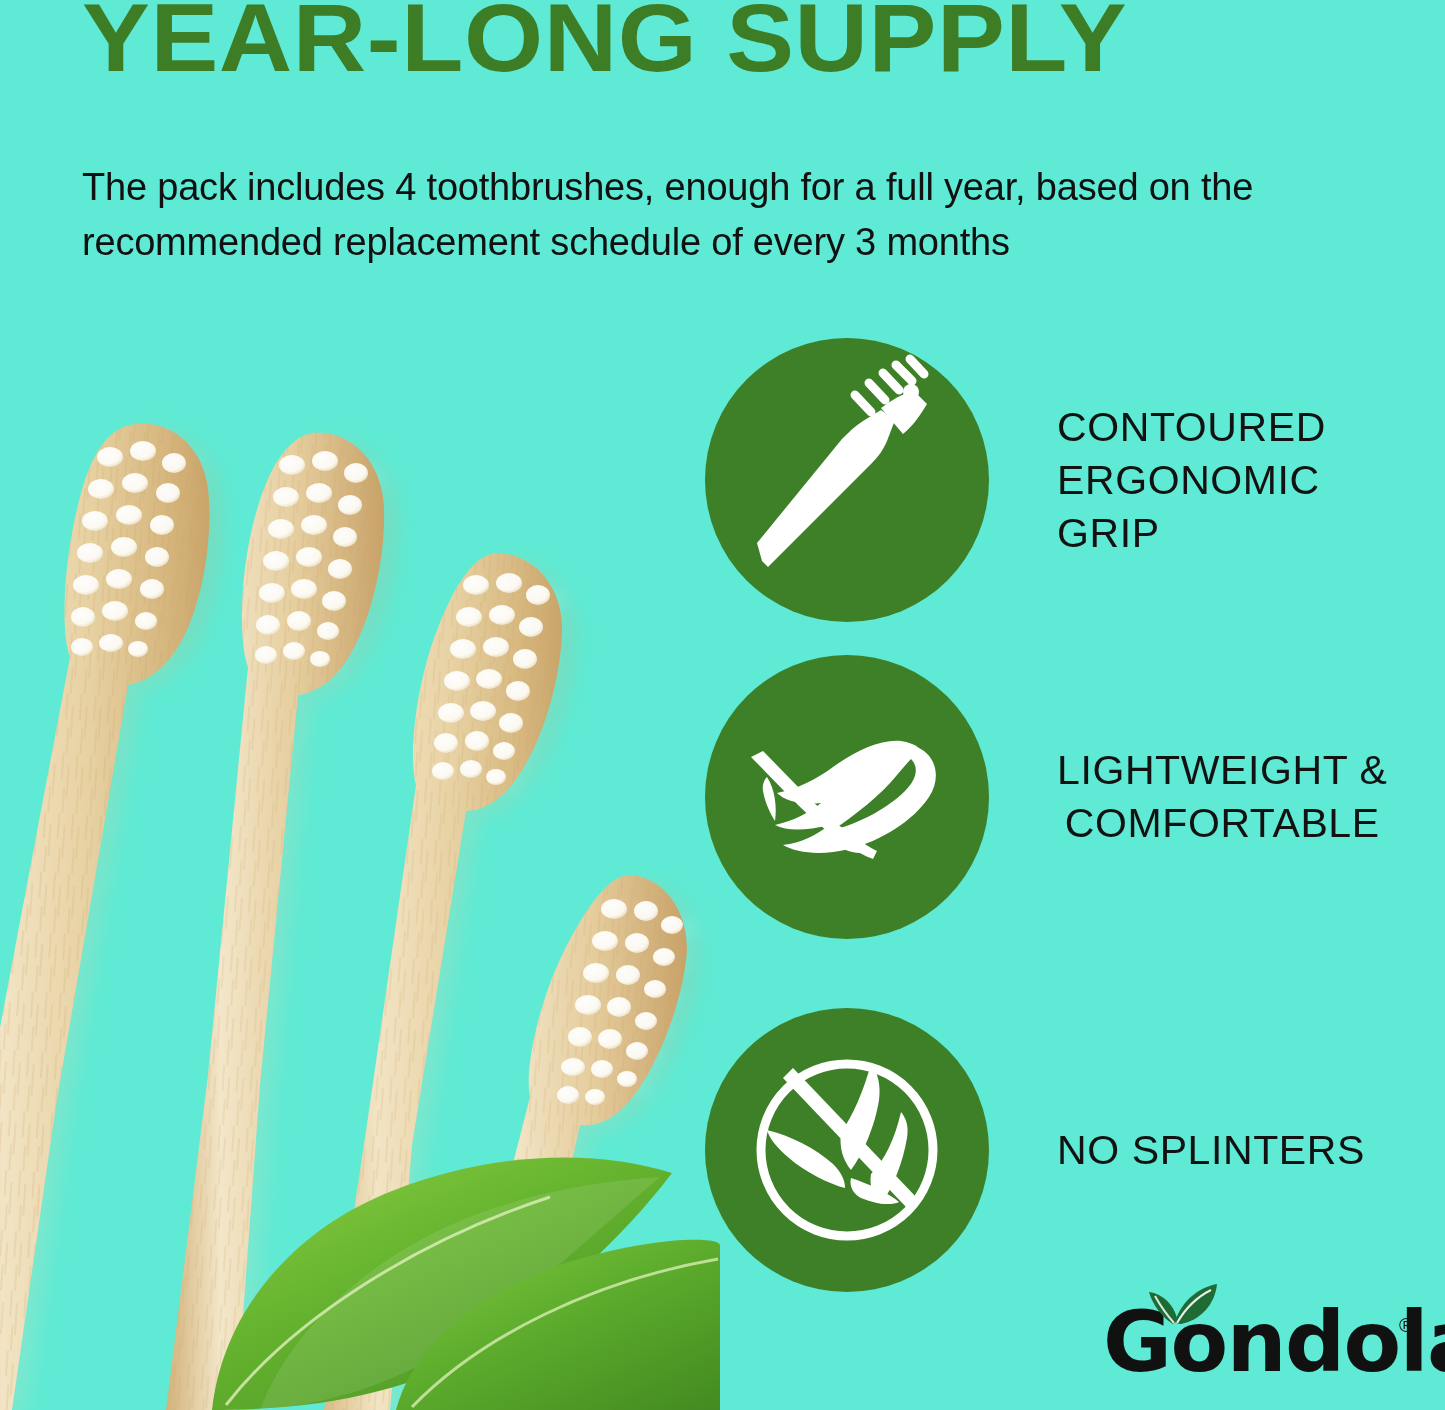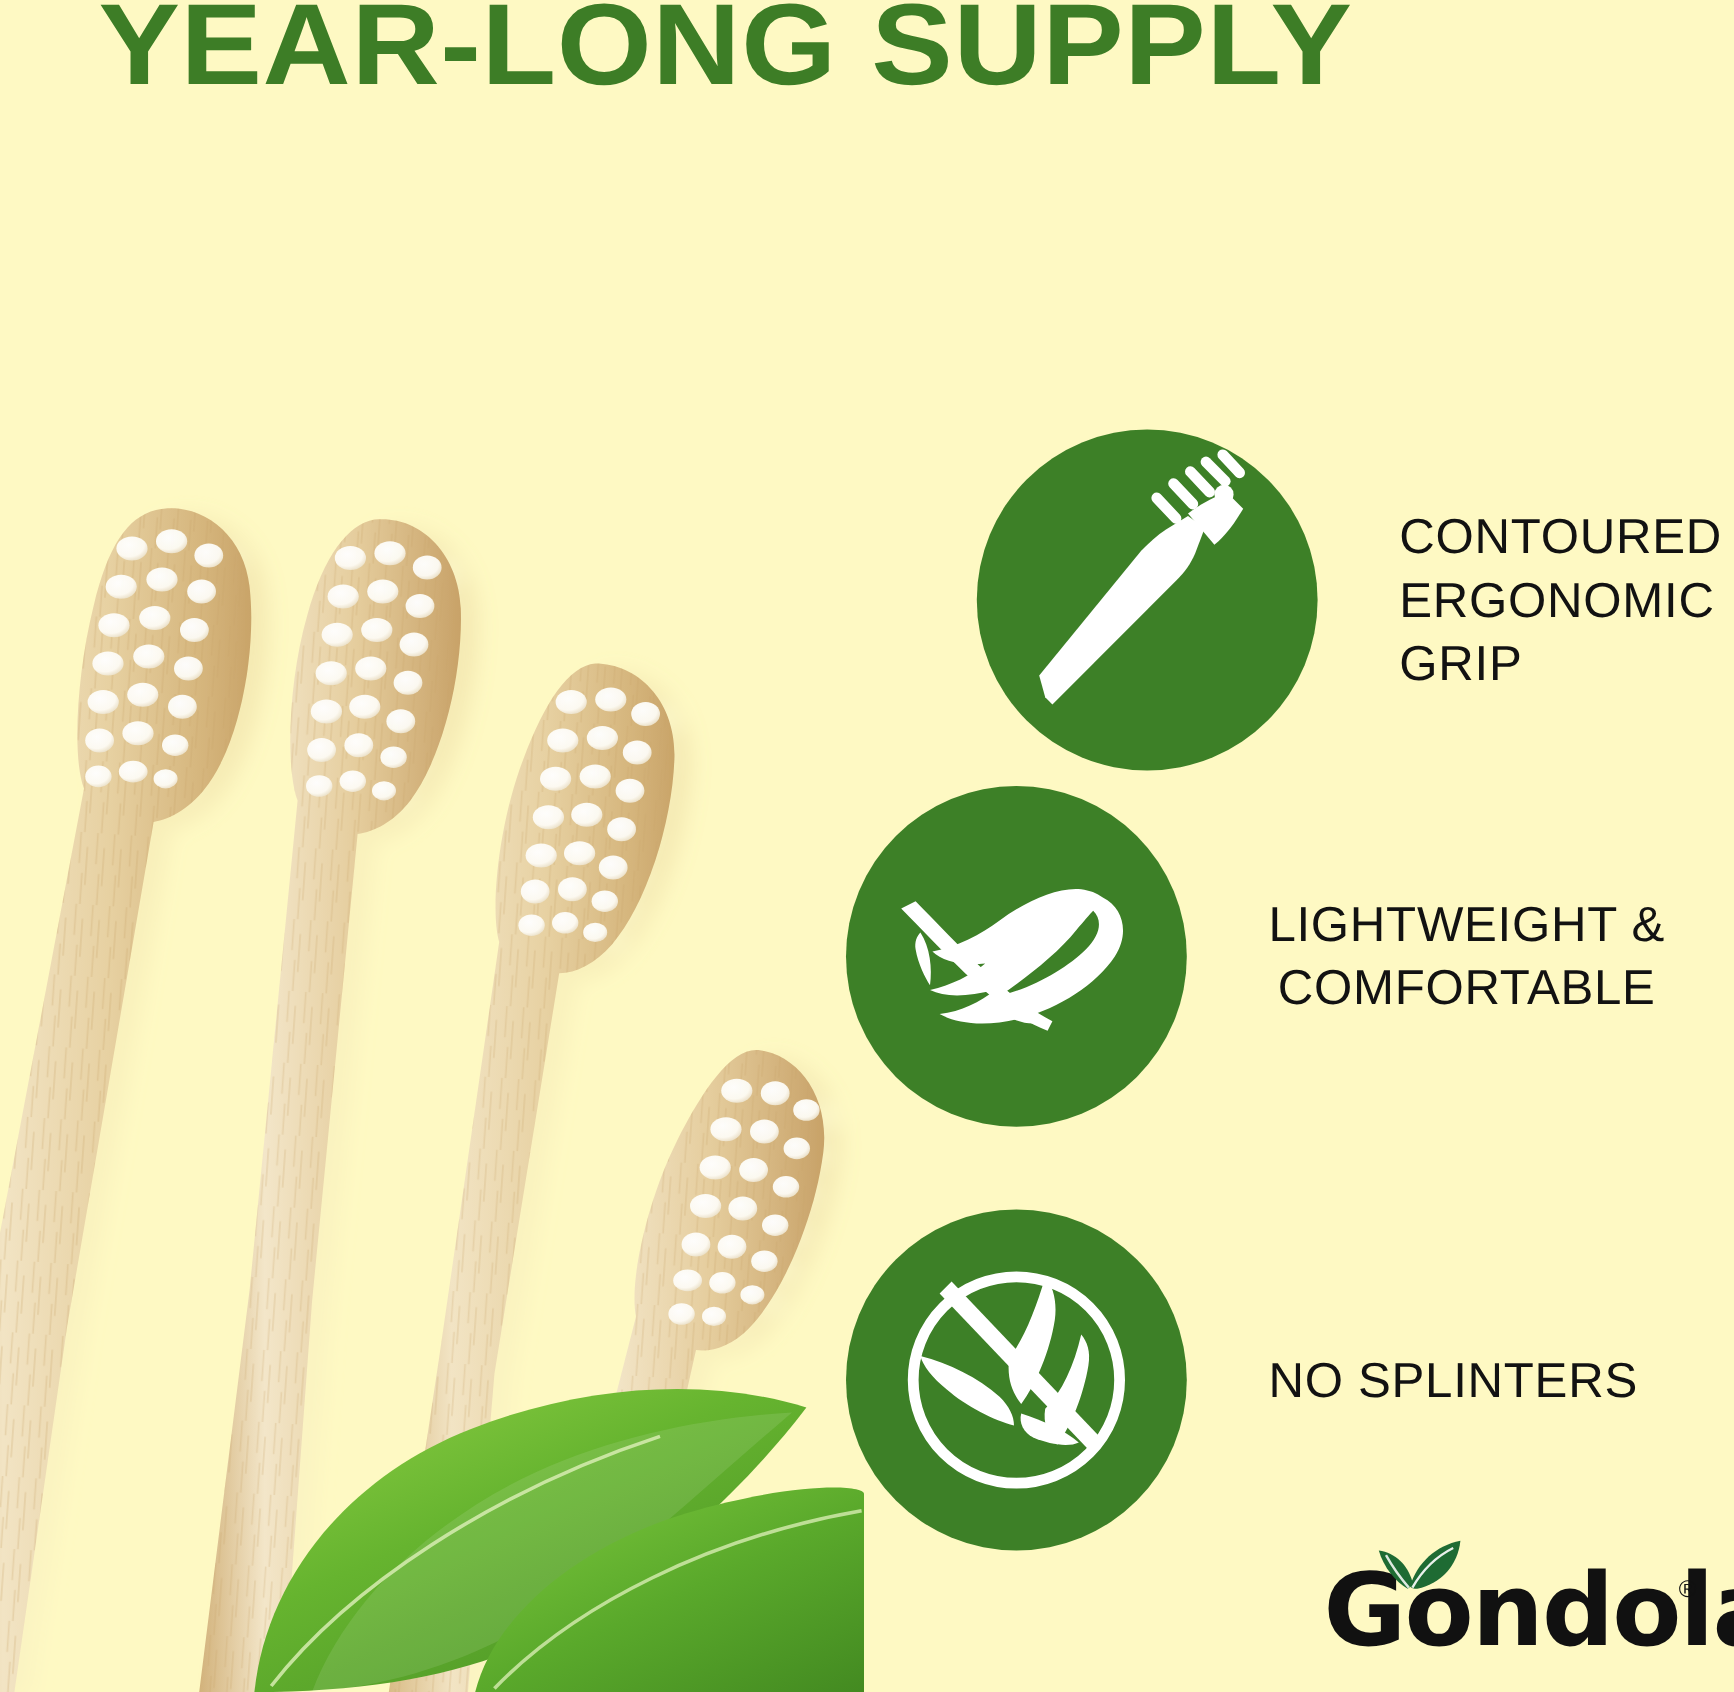--- a/index.html
+++ b/index.html
@@ -8,21 +8,21 @@
     width: 1445px;
     height: 1410px;
     background: #ffffff;
     overflow: hidden;
   }
 
   .canvas {
     position: relative;
     width: 1445px;
     height: 1410px;
-    background: #fef9c3;
+    background: #5eead4;
     font-family: "Liberation Sans", sans-serif;
   }
 
   
   .headline {
     position: absolute;
     left: 82px;
     top: -14px;
     width: 1330px;
     font-family: "Liberation Sans", sans-serif;
@@ -52,21 +52,21 @@
 
   
   .feature {
     position: absolute;
     left: 705px;
     width: 730px;
     height: 284px;
     display: flex;
     align-items: center;
   }
-  .feature-1 { top: 358px; justify-content: flex-end; }
+  .feature-1 { top: 338px; }
   .feature-2 { top: 655px; text-align: center; }
   .feature-3 { top: 1008px; }
 
   .badge {
     position: relative;
     flex: 0 0 auto;
     width: 284px;
     height: 284px;
     border-radius: 50%;
     background: #3d8027;
@@ -132,20 +132,21 @@
     color: #111111;
   }
 </style>
 </head>
 <body>
 
 <div class="canvas">
 
   <div class="headline">YEAR-LONG SUPPLY</div>
 
+  <div class="subcopy">The pack includes 4 toothbrushes, enough for a full year, based on the recommended replacement schedule of every 3 months</div>
 
   <div class="photo">
     <svg width="760" height="1025" viewBox="0 0 760 1025" xmlns="http://www.w3.org/2000/svg">
       <defs>
         <linearGradient id="bam1" x1="0" y1="0" x2="1" y2="0">
           <stop offset="0%" stop-color="#d9bc87"></stop>
           <stop offset="22%" stop-color="#f2e4c4"></stop>
           <stop offset="55%" stop-color="#e7d1a2"></stop>
           <stop offset="85%" stop-color="#d5b57c"></stop>
           <stop offset="100%" stop-color="#c9a469"></stop>

